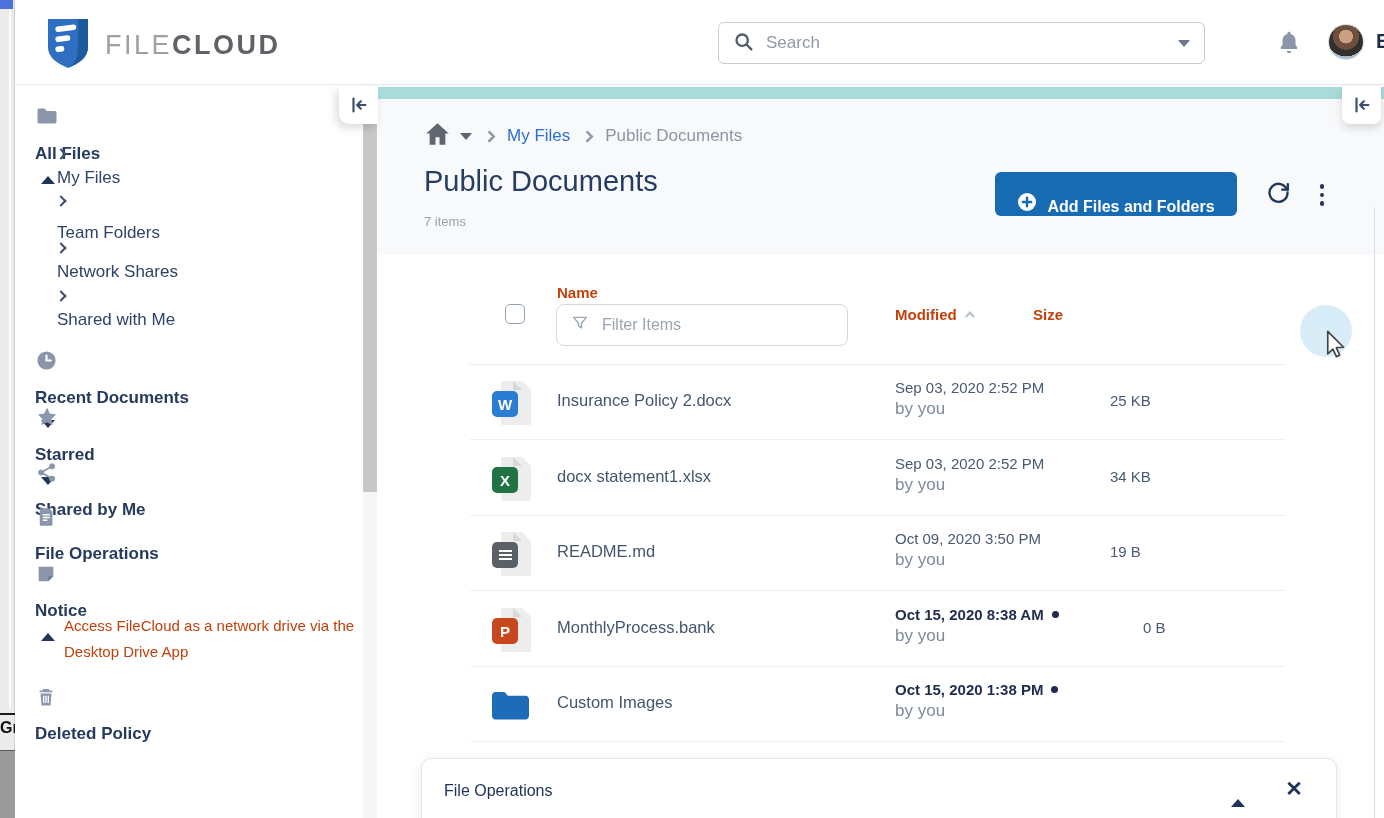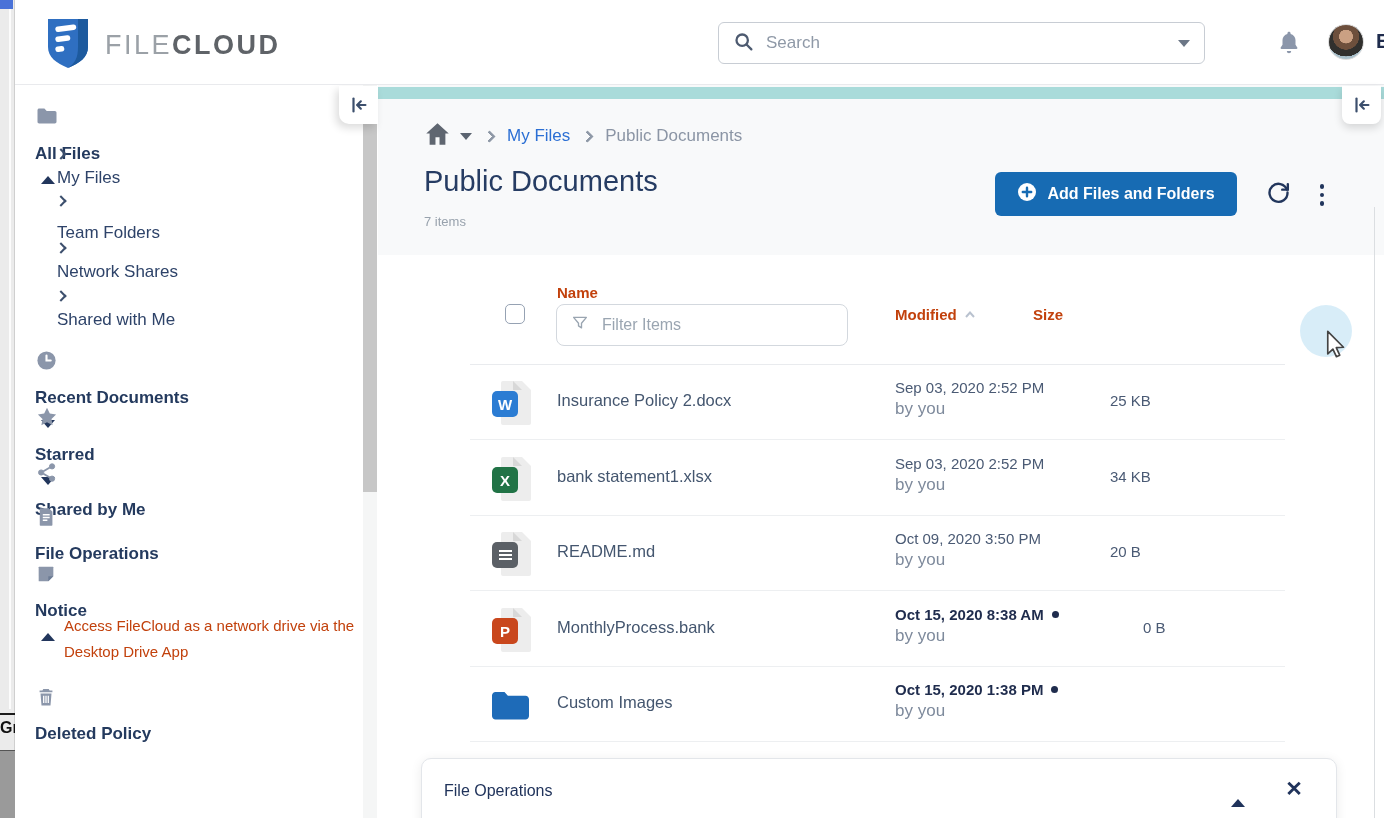--- a/index.html
+++ b/index.html
@@ -58,21 +58,21 @@
 
   .breadcrumb { position:absolute; left:46px; top:36px; height:30px; display:flex; align-items:center; gap:13px; }
   .bc-chev { width:9px; height:9px; border-right:3px solid #8f99a7; border-top:3px solid #8f99a7; transform:rotate(45deg); border-radius:1px; }
   .bc-link { font-size:17px; color:var(--link-blue,#2b6fd4); cursor:pointer; }
   .bc-cur { font-size:17px; color:#8b95a5; }
   .home-caret { width:0;height:0;border-left:6px solid transparent;border-right:6px solid transparent;border-top:7px solid #5b6470; margin-left:-4px; }
 
   .page-title { position:absolute; left:46px; top:80px; font-size:29px; font-weight:500; color:var(--heading,#263c63); }
   .item-count { position:absolute; left:46px; top:129px; font-size:13px; color:#98a2ad; }
 
-  .add-btn { position:absolute; left:617px; top:87px; width:242px; height:44px; background:var(--primary-blue,#176bb3); border:none; border-radius:6px; color:#fff; font-size:16px; font-weight:600; font-family:"Liberation Sans",sans-serif; display:flex; align-items:center; justify-content:center; gap:10px; cursor:pointer; }
+  .add-btn { position:absolute; left:617px; top:87px; width:242px; height:44px; background:var(--primary-blue,#176bb3); border:none; border-radius:6px; color:#fff; font-size:16px; font-weight:600; font-family:"Liberation Sans",sans-serif; display:flex; align-items:flex-end; justify-content:center; gap:10px; cursor:pointer; }
   .icon-btn { position:absolute; background:none; border:none; cursor:pointer; padding:0; }
   .refresh-btn { left:885px; top:94px; width:30px; height:30px; }
   .kebab-btn { left:936px; top:96px; width:16px; height:28px; display:flex; flex-direction:column; align-items:center; justify-content:center; gap:4px; }
   .kebab-btn i { width:4.5px; height:4.5px; border-radius:50%; background:#22365c; }
 
   .checkbox { position:absolute; left:127px; top:219px; width:20px; height:20px; border:1.5px solid #96a2b3; border-radius:5px; background:#fff; cursor:pointer; }
   .col-head { position:absolute; font-size:15px; font-weight:bold; color:#c2410c; cursor:pointer; display:flex; align-items:center; gap:7px; }
   .name-head { left:179px; top:199px; }
   .modified-head { left:517px; top:221px; }
   .size-head { left:655px; top:221px; }
@@ -363,21 +363,21 @@
       </div>
       <div class="fsize">25 KB</div>
     </div>
 
     <div class="frow" style="top:356px;">
       <div class="file-icon">
           <div class="page"></div>
           <div class="fold"></div>
           <div class="badge badge-excel">X</div>
         </div>
-      <div class="fname">bank statement1.xlsx</div>
+      <div class="fname">docx statement1.xlsx</div>
       <div class="fdate">
         <div class="d1">
             <span>Sep 03, 2020 2:52 PM</span>
           </div>
         <div class="d2">by you</div>
       </div>
       <div class="fsize">34 KB</div>
     </div>
 
     <div class="frow" style="top:431px;">
@@ -388,21 +388,21 @@
             <span class="bars"></span>
           </div>
         </div>
       <div class="fname">README.md</div>
       <div class="fdate">
         <div class="d1">
             <span>Oct 09, 2020 3:50 PM</span>
           </div>
         <div class="d2">by you</div>
       </div>
-      <div class="fsize">20 B</div>
+      <div class="fsize">19 B</div>
     </div>
 
     <div class="frow" style="top:507px;">
       <div class="file-icon">
           <div class="page"></div>
           <div class="fold"></div>
           <div class="badge badge-ppt">P</div>
         </div>
       <div class="fname">MonthlyProcess.bank</div>
       <div class="fdate">

